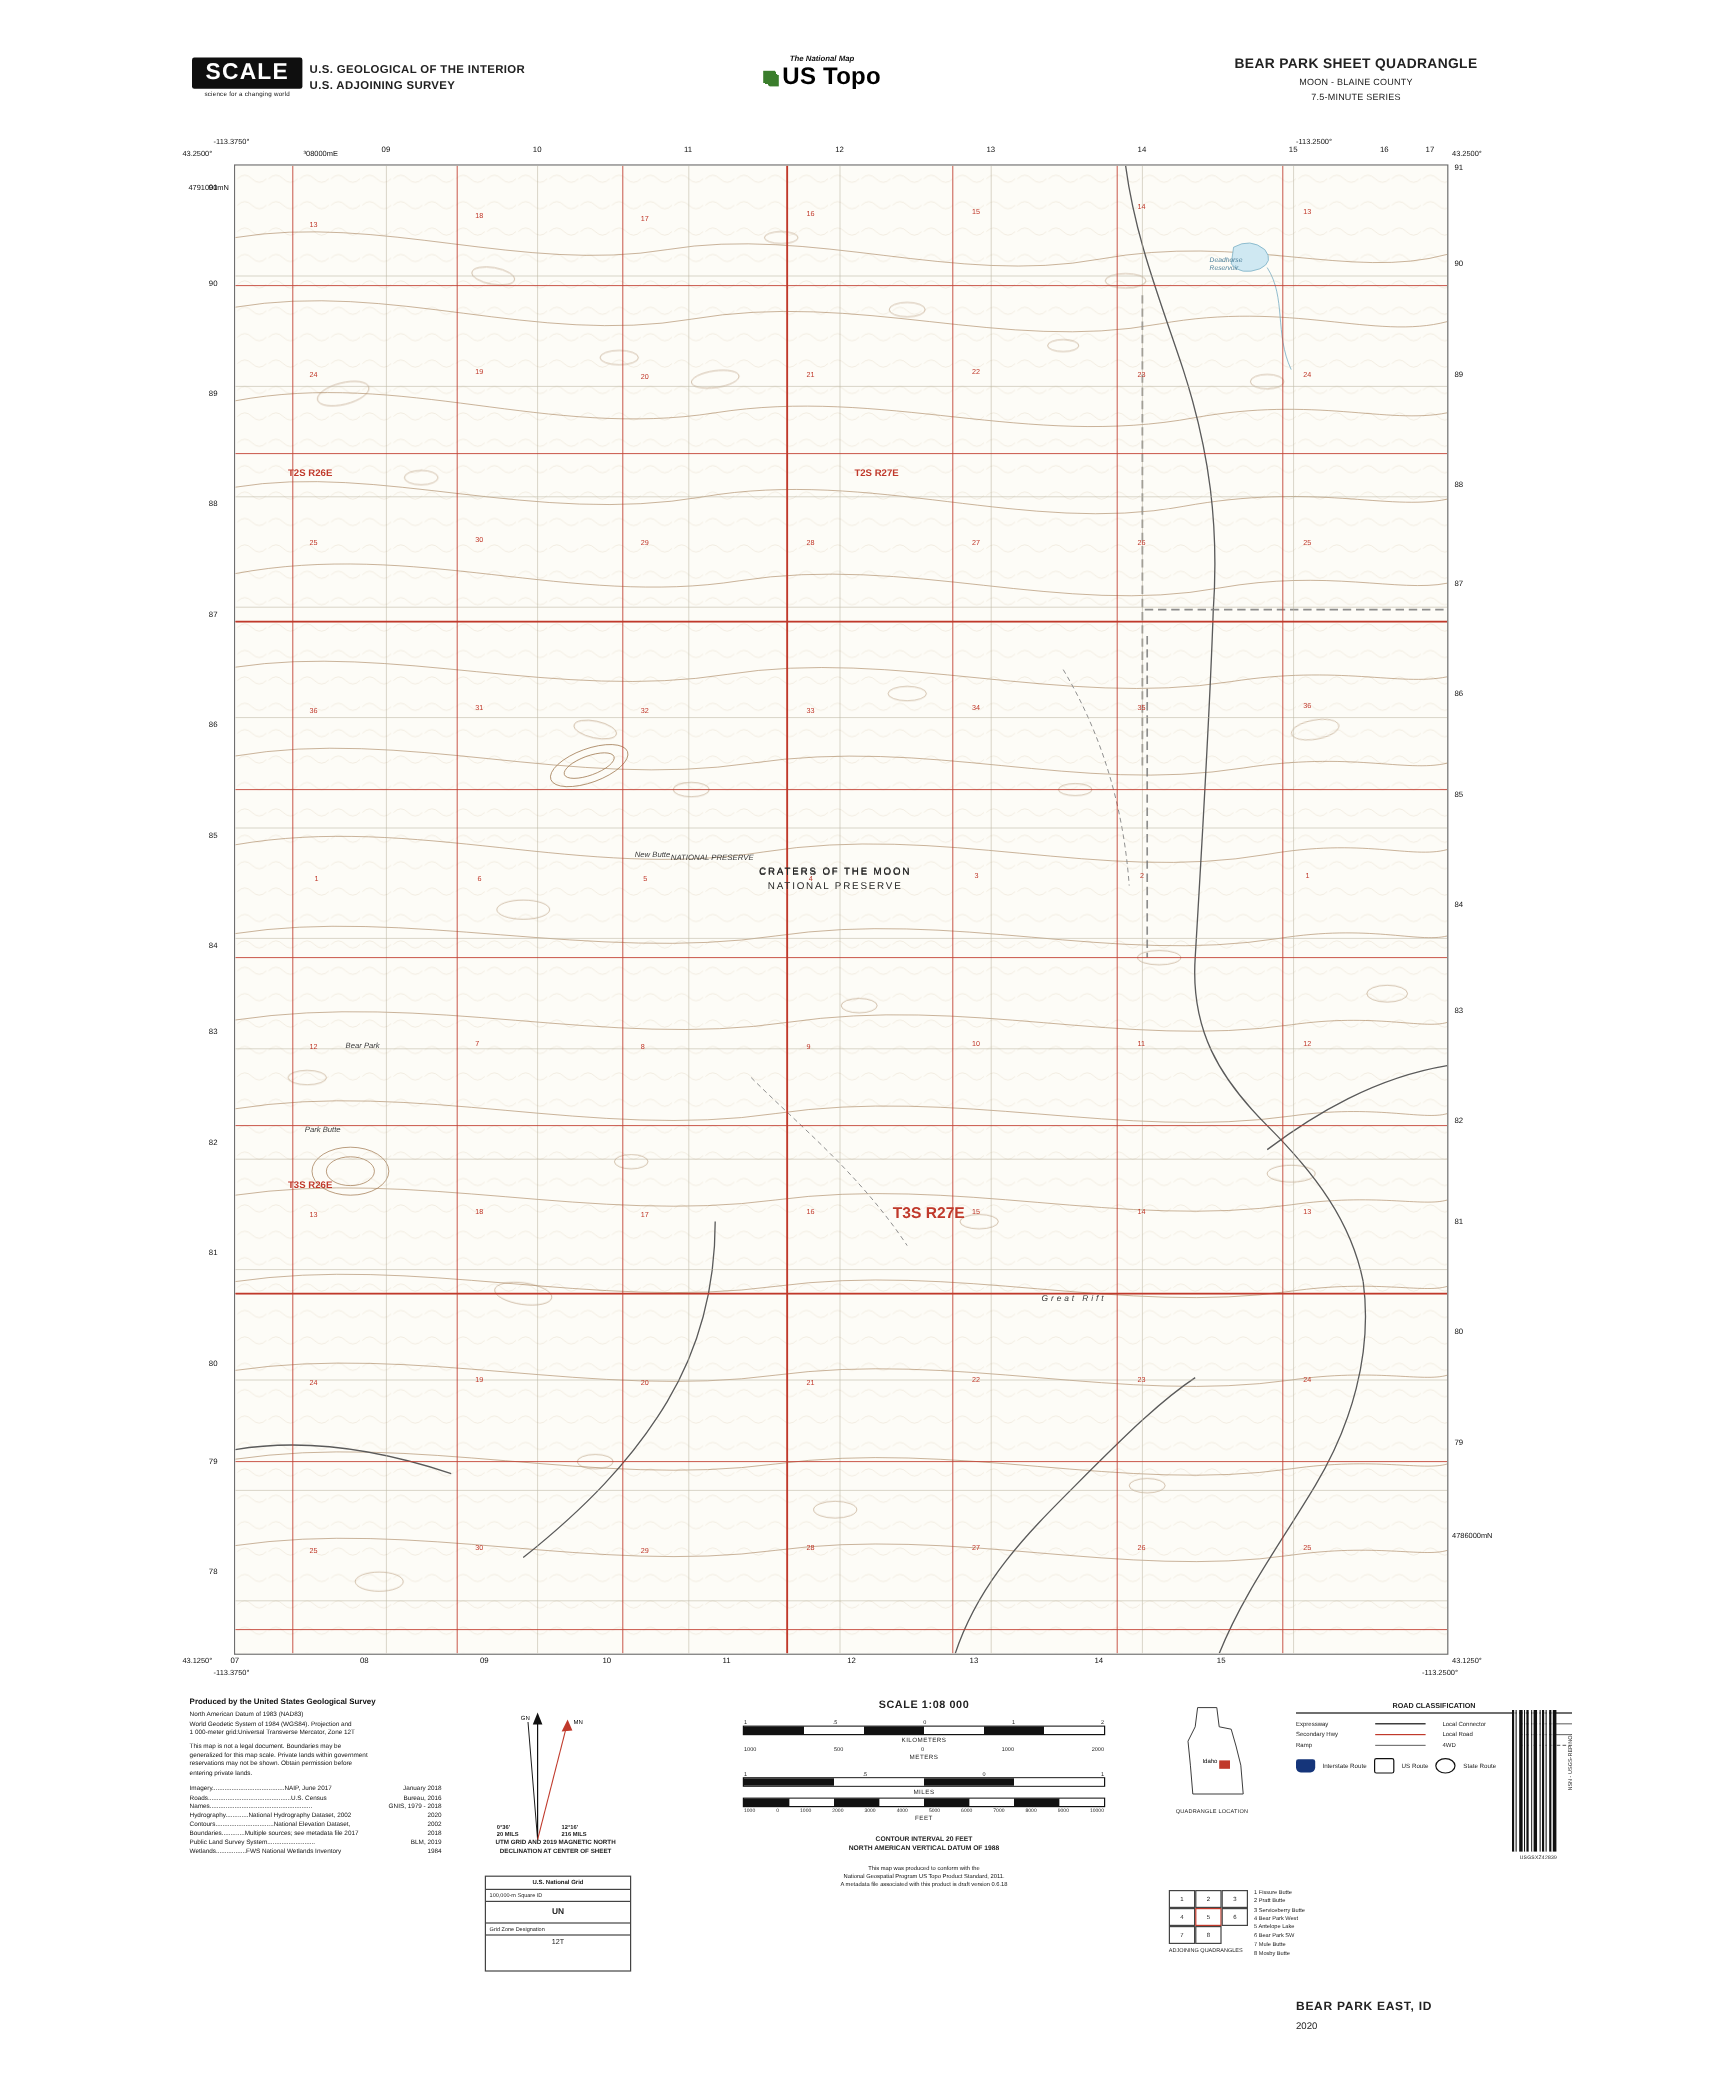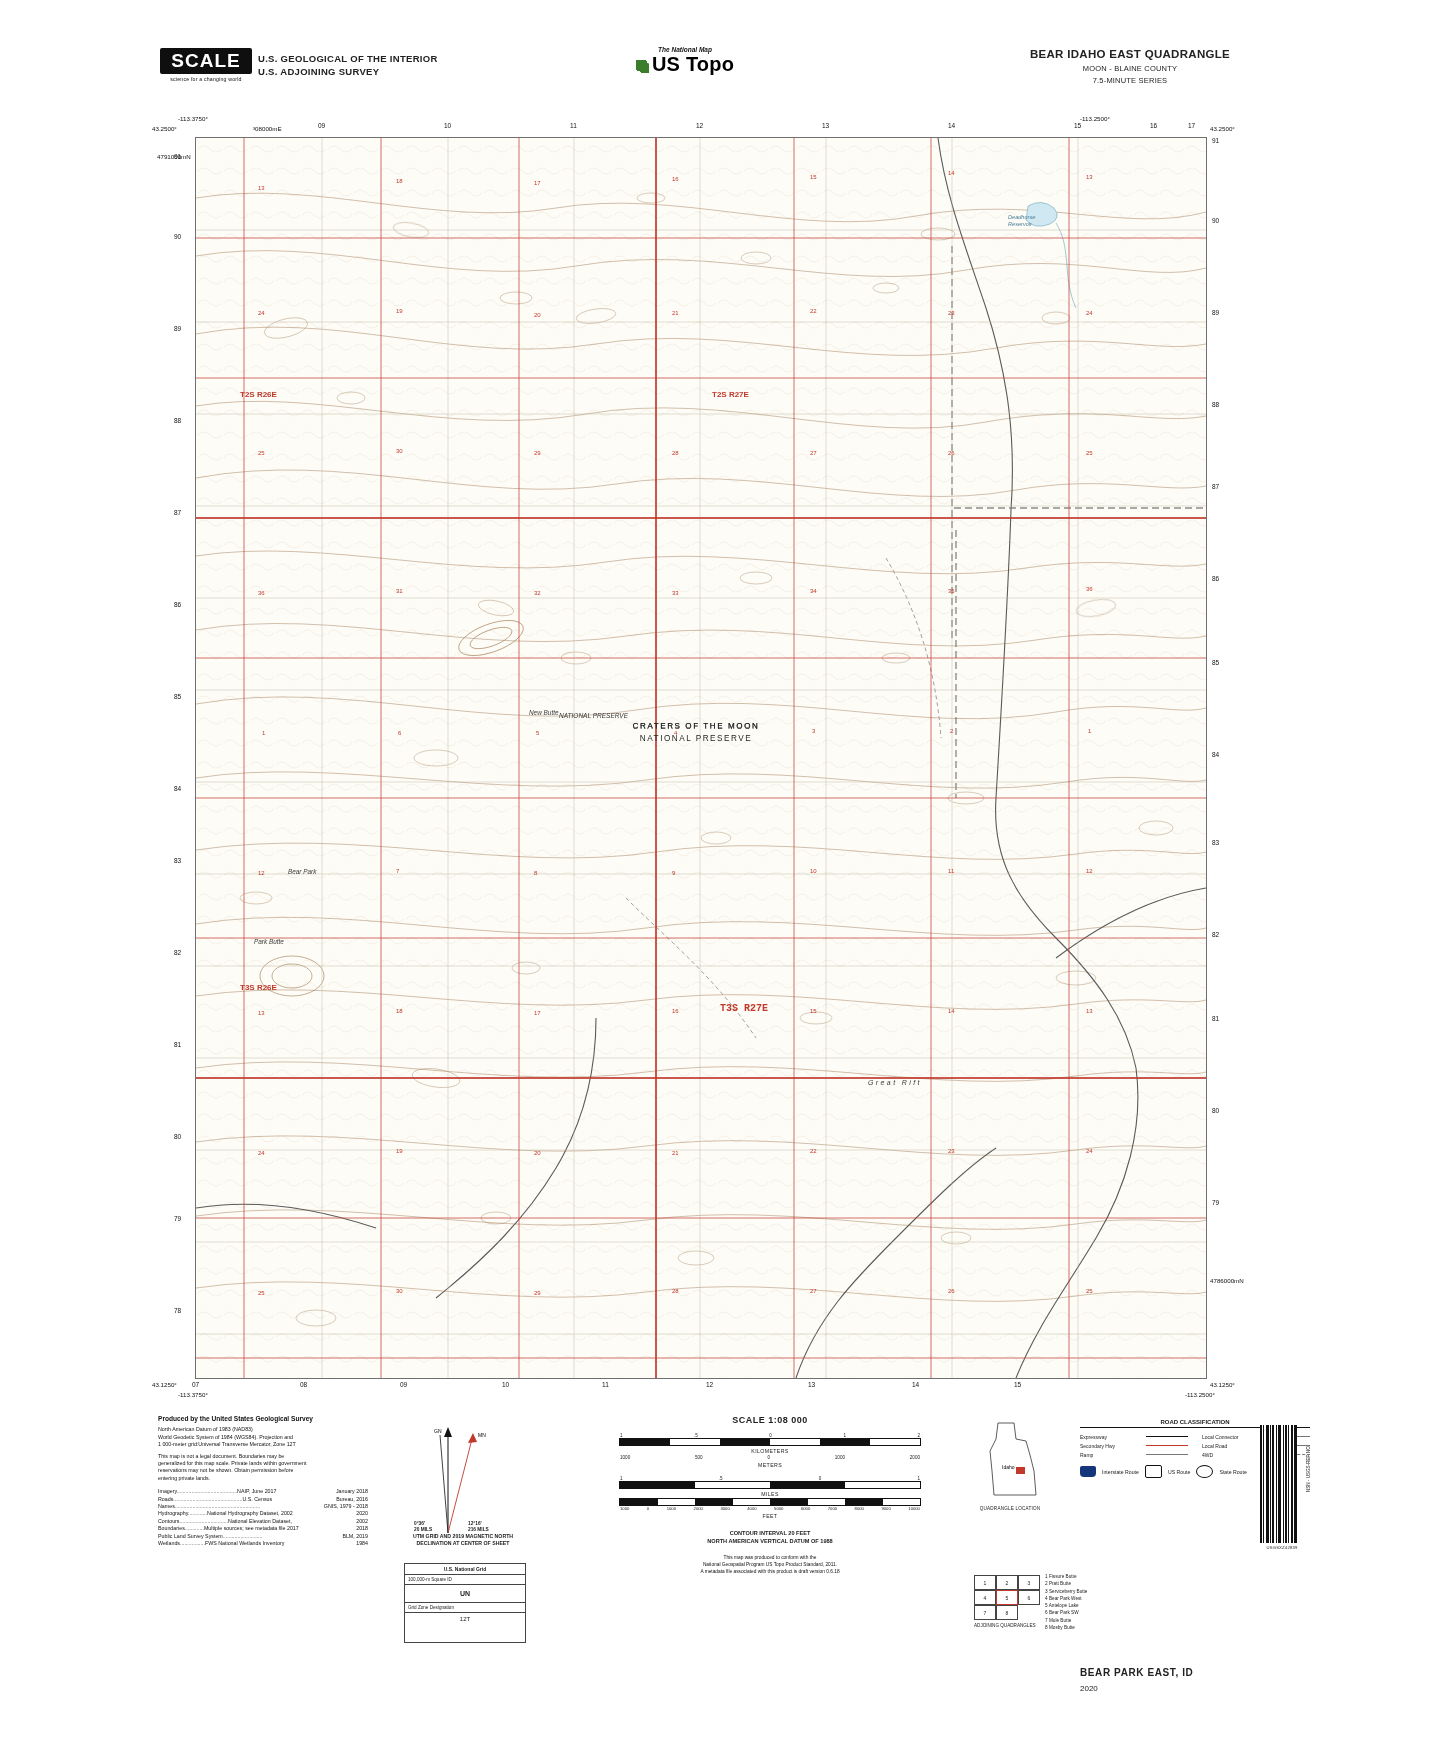--- a/index.html
+++ b/index.html
@@ -101,21 +101,21 @@
       <div>U.S. GEOLOGICAL OF THE INTERIOR</div>
       <div>U.S. ADJOINING SURVEY</div>
     </div>
     <div class="tnm">
       <div class="tnm-top">The National Map</div>
       <div class="tnm-main">
         <span class="tnm-leaf"></span><span>US Topo</span>
       </div>
     </div>
     <div class="quad">
-      <div class="q1">BEAR IDAHO EAST QUADRANGLE</div>
+      <div class="q1">BEAR PARK SHEET QUADRANGLE</div>
       <div class="q2">MOON - BLAINE COUNTY</div>
       <div class="q3">7.5-MINUTE SERIES</div>
     </div>
   </div>
 
   <div class="mapwrap">
 
     <div class="corner" style="left:28px;top:0px;">-113.3750°</div>
     <div class="corner" style="left:2px;top:10px;">43.2500°</div>
     <div class="corner" style="left:930px;top:0px;">-113.2500°</div>
@@ -345,21 +345,21 @@
         <div class="tickRed" style="left:338px;top:1152px;font-size:6px;">29</div>
         <div class="tickRed" style="left:476px;top:1150px;font-size:6px;">28</div>
         <div class="tickRed" style="left:614px;top:1150px;font-size:6px;">27</div>
         <div class="tickRed" style="left:752px;top:1150px;font-size:6px;">26</div>
         <div class="tickRed" style="left:890px;top:1150px;font-size:6px;">25</div>
       </div>
 
       <div class="tickRed" style="left:44px;top:252px;font-size:8px;font-weight:bold;">T2S R26E</div>
       <div class="tickRed" style="left:516px;top:252px;font-size:8px;font-weight:bold;">T2S R27E</div>
       <div class="tickRed" style="left:44px;top:845px;font-size:8px;font-weight:bold;">T3S R26E</div>
-      <div class="tickRed" style="left:524px;top:865px;font-size:10px;font-weight:bold;font-family:Liberation Mono, monospace;">T3S R27E</div>
+      <div class="tickRed" style="left:548px;top:865px;font-size:13px;font-weight:bold;">T3S R27E</div>
 
       <div style="position:absolute;left:363px;top:574px;font-size:6.5px;font-style:italic;color:#333;">NATIONAL PRESERVE</div>
       <div style="position:absolute;left:380px;top:583px;width:240px;text-align:center;font-size:8px;letter-spacing:1.6px;color:#2b2b2b;">CRATERS OF THE MOON</div>
 
       <div style="position:absolute;left:333px;top:571px;font-size:6.4px;font-style:italic;color:#3a3a3a;">New Butte</div>
       <div style="position:absolute;left:385px;top:584px;width:230px;text-align:center;font-size:8.2px;letter-spacing:1.5px;color:#262626;">CRATERS OF THE MOON</div>
       <div style="position:absolute;left:385px;top:596px;width:230px;text-align:center;font-size:8.2px;letter-spacing:1.5px;color:#262626;">NATIONAL PRESERVE</div>
       <div style="position:absolute;left:92px;top:730px;font-size:6.4px;font-style:italic;color:#3a3a3a;">Bear Park</div>
       <div style="position:absolute;left:58px;top:800px;font-size:6.4px;font-style:italic;color:#3a3a3a;">Park Butte</div>
       <div style="position:absolute;left:672px;top:941px;font-size:7px;letter-spacing:2.4px;font-style:italic;color:#3a3a3a;">Great Rift</div>

